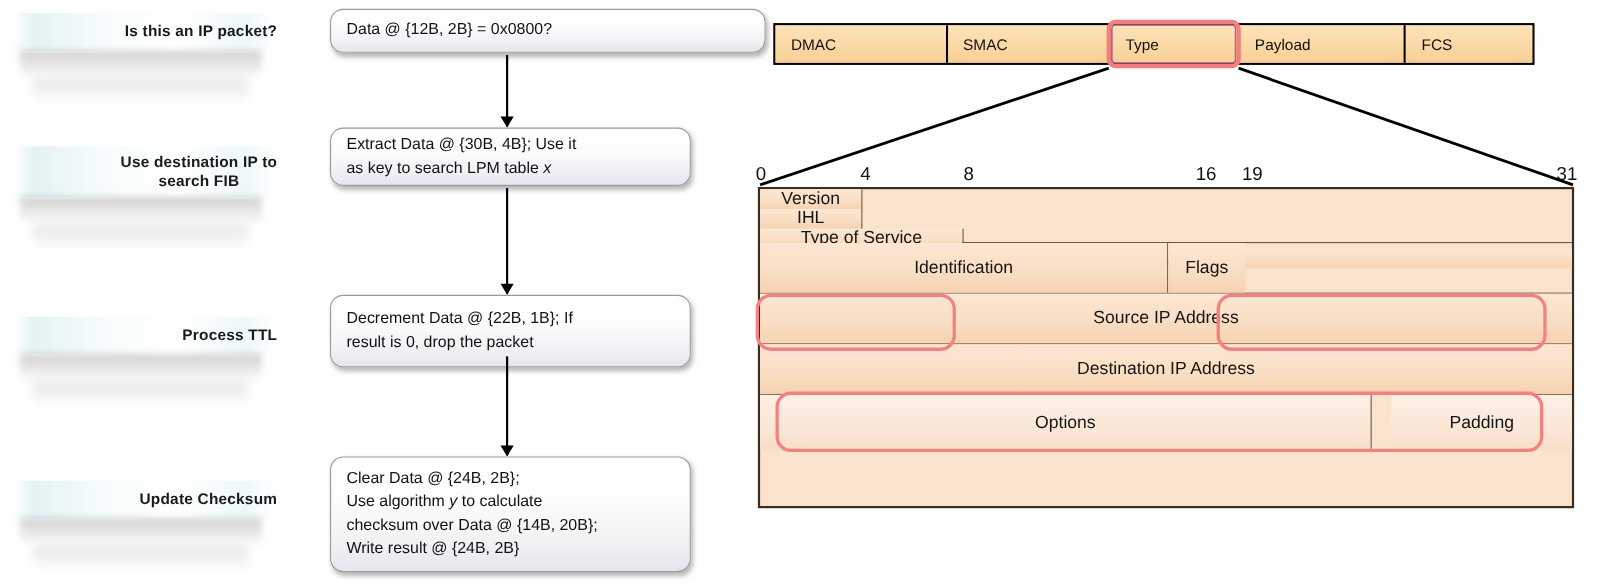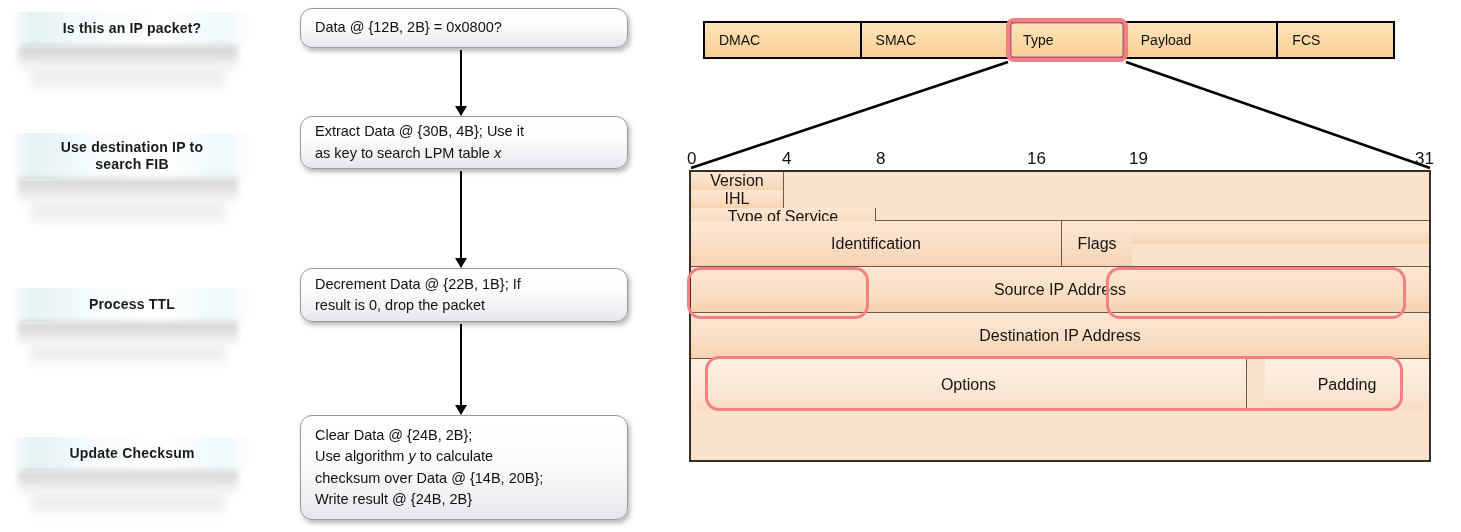--- a/index.html
+++ b/index.html
@@ -1,20 +1,20 @@
 <!DOCTYPE html>
 <html><head>
 <meta charset="utf-8">
 <style>
   html,body{margin:0;padding:0;background:#ffffff;}
   body{width:1461px;height:532px;position:relative;overflow:hidden;
        font-family:"Liberation Sans","DejaVu Sans",sans-serif;}
 
   
-  .banner{position:absolute;display:flex;align-items:center;justify-content:center;
+  .banner{position:absolute;display:flex;align-items:center;justify-content:flex-end;
           text-align:center;font-size:14px;font-weight:bold;color:#1a1a1a;
           background:linear-gradient(to right,#ffffff 0%,#e3f2f4 8%,#f4fbfc 30%,#ffffff 62%,#eef8fa 88%,#ffffff 100%);
           line-height:1.25;letter-spacing:.2px;}
   .banner .bshadow{position:absolute;left:6px;right:14px;top:100%;height:26px;
           background:linear-gradient(to bottom,rgba(150,150,150,.45),rgba(255,255,255,0));
           filter:blur(3px);}
   .banner .bshadow2{position:absolute;left:18px;right:26px;top:calc(100% + 26px);height:22px;
           background:linear-gradient(to bottom,rgba(170,170,170,.30),rgba(255,255,255,0));
           filter:blur(4px);}
   .banner span{position:relative;z-index:2;}
@@ -85,34 +85,34 @@
   <div class="bshadow"></div>
   <div class="bshadow2"></div>
 </div>
 
 <div class="banner" style="left:12px;top:437px;width:240px;height:34px;">
   <span>Update Checksum</span>
   <div class="bshadow"></div>
   <div class="bshadow2"></div>
 </div>
 
-<div class="fbox" style="left:300px;top:8px;width:328px;height:40px;">
+<div class="fbox" style="left:300px;top:8px;width:396px;height:40px;">
   <span>Data @ {12B, 2B} = 0x0800?</span>
 </div>
 
 <div class="arrow" style="left:460px;top:50px;height:65px;"></div>
 
 <div class="fbox" style="left:300px;top:116px;width:328px;height:53px;flex-direction:column;align-items:flex-start;justify-content:center;">
   <span>Extract Data @ {30B, 4B};     Use it</span>
   <span>as key to search LPM table <i>x</i></span>
 </div>
 
 <div class="arrow" style="left:460px;top:171px;height:96px;"></div>
 
-<div class="fbox" style="left:300px;top:268px;width:328px;height:54px;flex-direction:column;align-items:flex-start;justify-content:center;">
+<div class="fbox" style="left:300px;top:268px;width:328px;height:66px;flex-direction:column;align-items:flex-start;justify-content:center;">
   <span>Decrement Data @ {22B, 1B};  If</span>
   <span>result is 0, drop the packet</span>
 </div>
 
 <div class="arrow" style="left:460px;top:324px;height:90px;"></div>
 
 <div class="fbox" style="left:300px;top:415px;width:328px;height:105px;flex-direction:column;align-items:flex-start;justify-content:center;">
   <span>Clear Data @ {24B, 2B};</span>
   <span>Use algorithm <i>y</i> to calculate</span>
   <span>checksum over Data @ {14B, 20B};</span>
@@ -145,21 +145,21 @@
 
 <div class="ruler" style="left:687px;top:149px;">
   <span>0</span>
 </div>
 <div class="ruler" style="left:782px;top:149px;">
   <span>4</span>
 </div>
 <div class="ruler" style="left:876px;top:149px;">
   <span>8</span>
 </div>
-<div class="ruler" style="left:1027px;top:149px;">
+<div class="ruler" style="left:1087px;top:149px;">
   <span>16</span>
 </div>
 <div class="ruler" style="left:1129px;top:149px;">
   <span>19</span>
 </div>
 <div class="ruler" style="left:1415px;top:149px;">
   <span>31</span>
 </div>
 
 <div class="iptable" style="left:689px;top:170px;width:742px;height:292px;">

